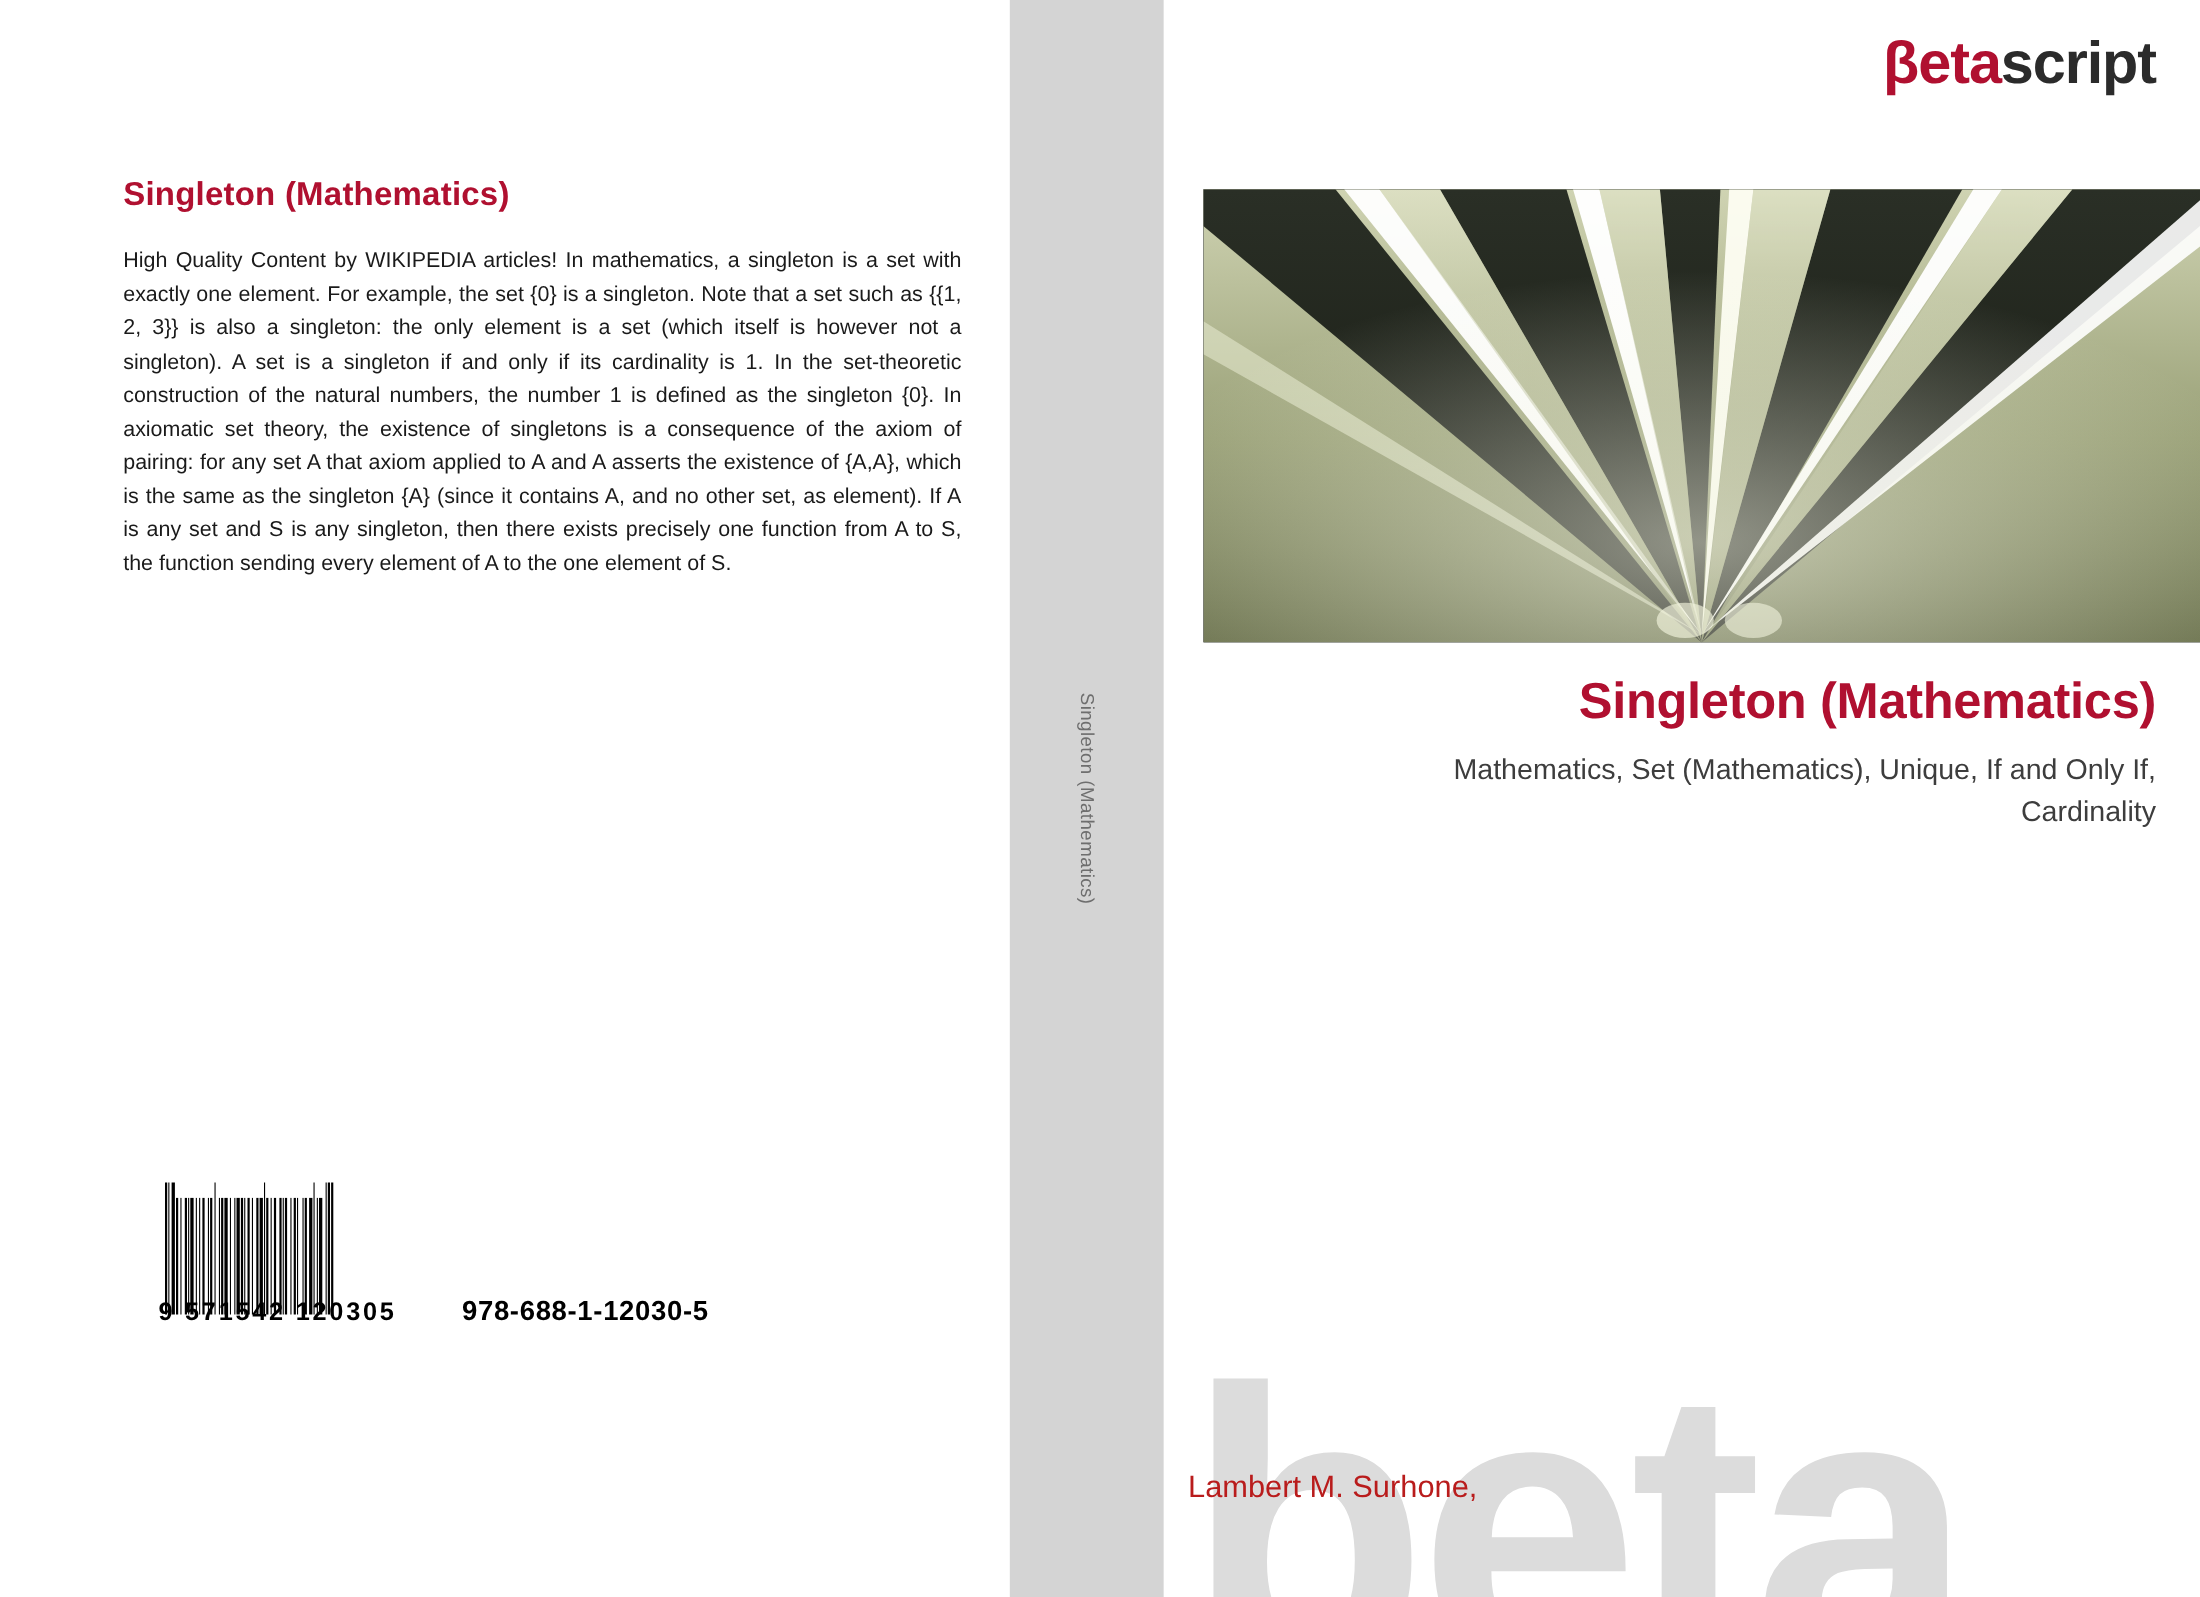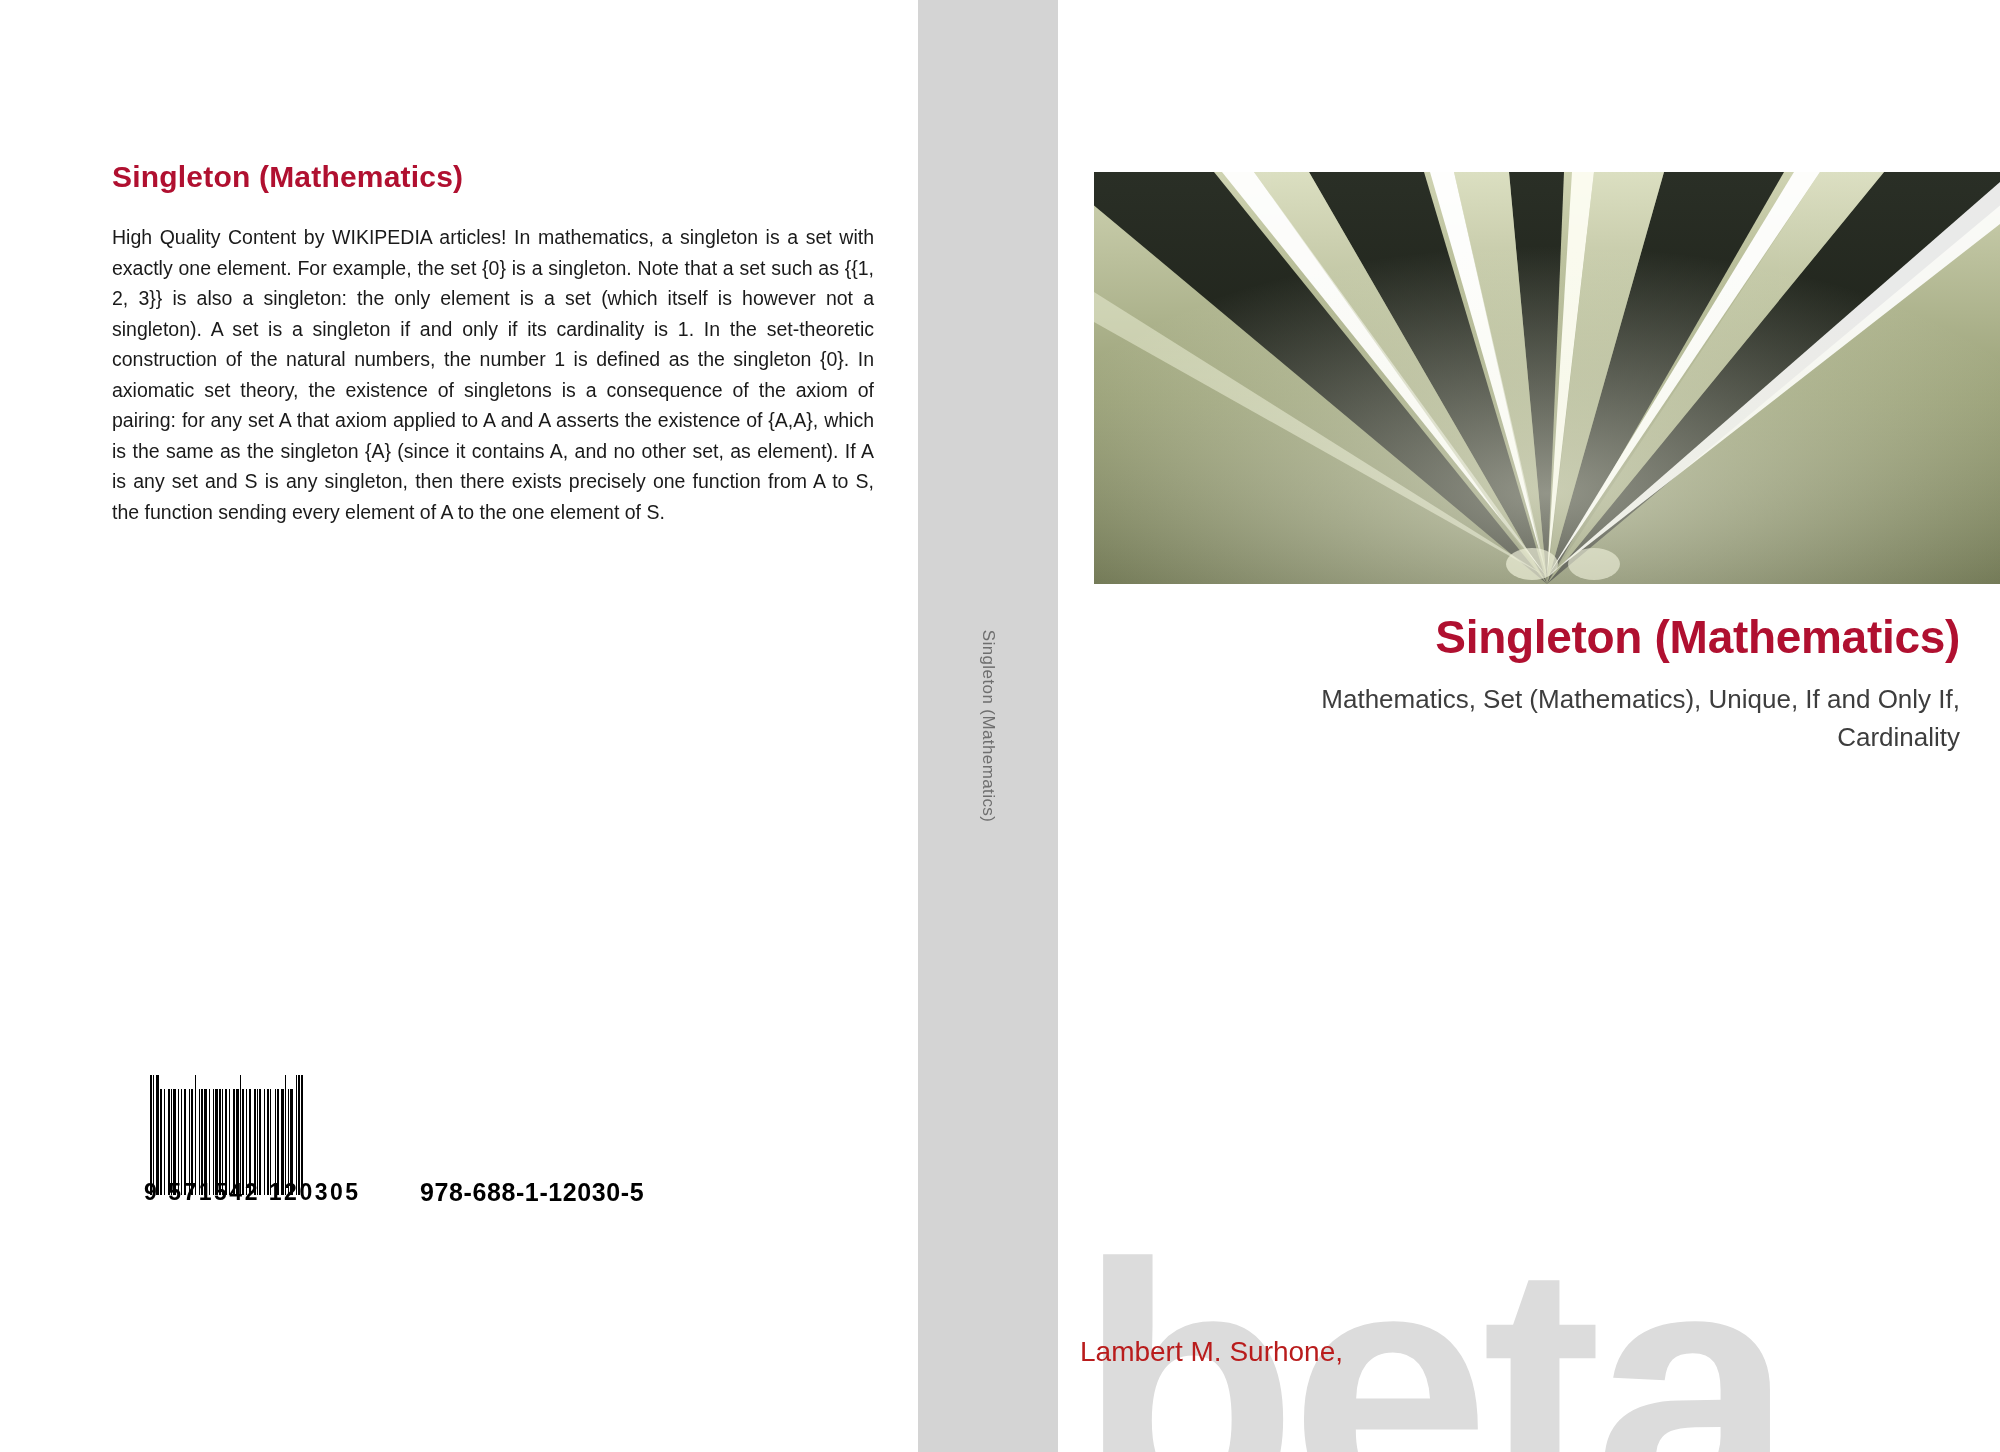--- a/index.html
+++ b/index.html
@@ -314,20 +314,23 @@
     <div class="isbn-text">978-688-1-12030-5</div>
   </div>
 
   <div class="spine">
     <div class="spine-text">Singleton (Mathematics)</div>
   </div>
 
   <div class="front-cover">
 
     <div class="publisher">
+      <div class="l1">
+        <span class="beta">βeta</span><span>script</span>
+      </div>
     </div>
 
     <div class="cover-photo">
       <svg width="906" height="412" viewBox="0 0 906 412" xmlns="http://www.w3.org/2000/svg" aria-hidden="true">
         <defs>
           <linearGradient id="gA" x1="0" y1="0" x2="0" y2="1">
             <stop offset="0%" stop-color="#cfd3b2"></stop>
             <stop offset="55%" stop-color="#9aa178"></stop>
             <stop offset="100%" stop-color="#6d7450"></stop>
           </linearGradient>

